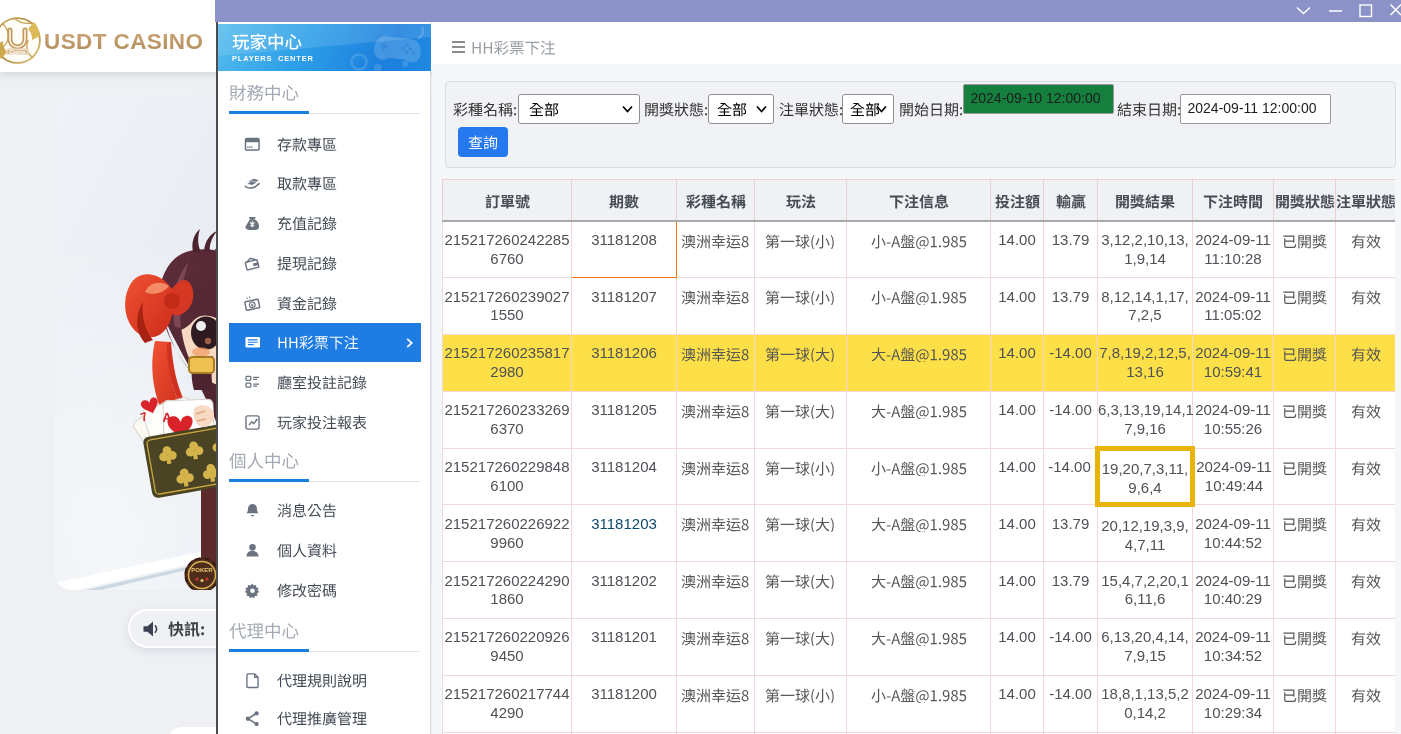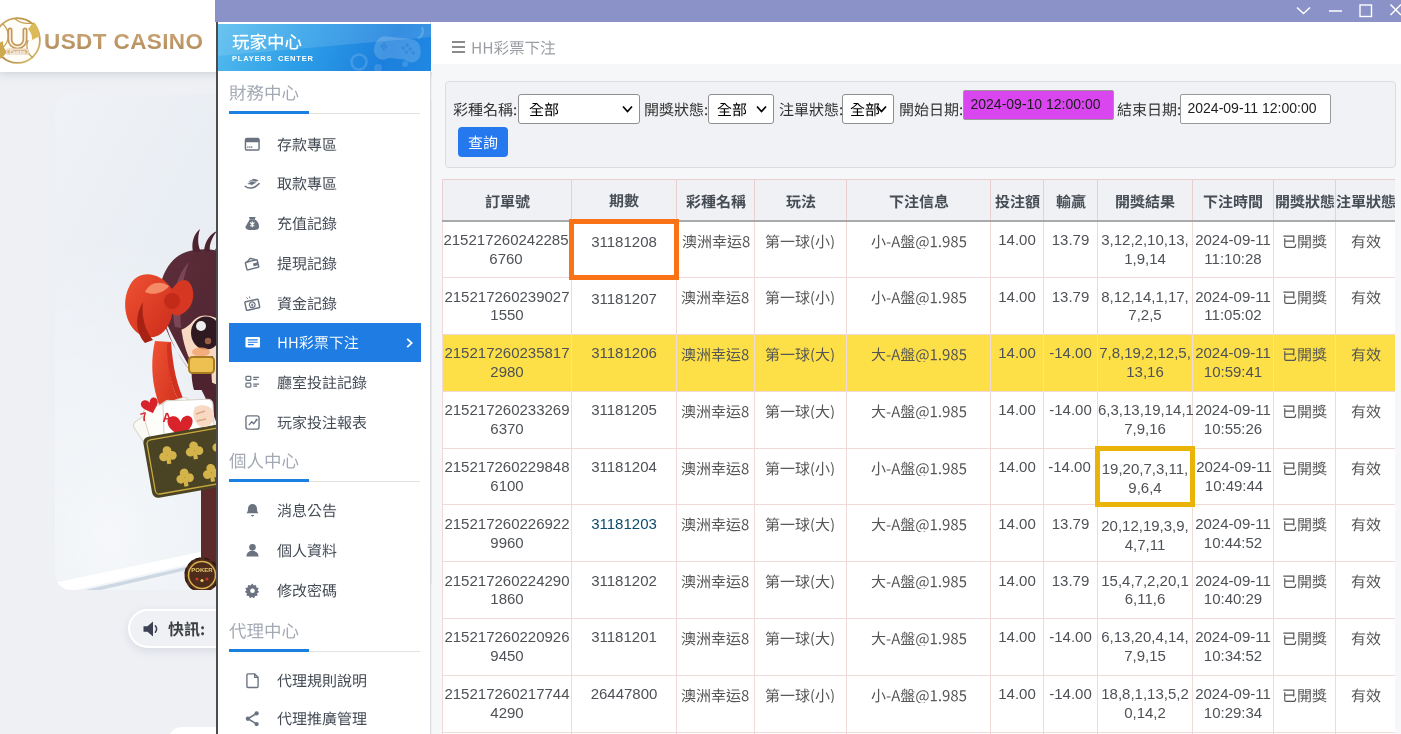--- a/index.html
+++ b/index.html
@@ -778,21 +778,21 @@
 <div class="a" style="left:842px;top:94px;width:51.5px;height:29.5px;background:#fff;border:1px solid #8f8f8f;border-radius:3px"></div>
 <svg class="z" style="left:850.0px;top:101.5px;width:30.0px;height:15px;color:#000;" viewBox="0 0 2000 1000">
     <use href="#qb"></use>
   </svg>
 <svg class="a" style="left:876px;top:105px" width="11" height="8" viewBox="0 0 11 8">
     <path d="M1 1.5 L5.5 6.5 L10 1.5" stroke="#000" stroke-width="1.7" fill="none"></path>
   </svg>
 <svg class="z" style="left:899.0px;top:101.5px;width:64.2px;height:15px;color:#333;" viewBox="0 0 4278 1000">
     <use href="#f4"></use>
   </svg>
-<div class="a" style="left:962.5px;top:90px;width:151.5px;height:29.5px;background:#d946ef;border:1px solid #999;border-radius:2px;font-size:14px;color:#1c1c1c;line-height:27.5px;padding-left:7px;white-space:nowrap;overflow:hidden">2024-09-10 12:00:00</div>
+<div class="a" style="left:962.5px;top:84px;width:151.5px;height:29.5px;background:#15803d;border:1px solid #999;border-radius:2px;font-size:14px;color:#1c1c1c;line-height:27.5px;padding-left:7px;white-space:nowrap;overflow:hidden">2024-09-10 12:00:00</div>
 <svg class="z" style="left:1117.0px;top:101.5px;width:64.2px;height:15px;color:#333;" viewBox="0 0 4278 1000">
     <use href="#f5"></use>
   </svg>
 <div class="a" style="left:1179.5px;top:94px;width:151.5px;height:29.5px;background:#fff;border:1px solid #999;border-radius:2px;font-size:14px;color:#1c1c1c;line-height:27.5px;padding-left:7px;white-space:nowrap;overflow:hidden">2024-09-11 12:00:00</div>
 <div class="a" style="left:458px;top:127px;width:49.5px;height:29.5px;background:#2678ee;border-radius:4px"></div>
 <svg class="z" style="left:467.5px;top:134.5px;width:30.0px;height:15px;color:#ffffff;" viewBox="0 0 2000 1000">
     <use href="#cx"></use>
   </svg>
 <div class="a" style="left:442px;top:178.5px;width:953px;height:560px;overflow:hidden">
     <table style="border-collapse:collapse;table-layout:fixed;width:954px;font-size:15px">
@@ -840,21 +840,21 @@
             </svg></td>
           <td style="border:1px solid #e9cfcf;border-bottom:2px solid #a9a9a9;text-align:center"><svg class="zi" style="width:60.0px;height:15px;color:#474d55;" viewBox="0 0 4000 1000">
               <use href="#h10"></use>
             </svg></td>
           <td style="border:1px solid #e9cfcf;border-bottom:2px solid #a9a9a9;text-align:center"><svg class="zi" style="width:60.0px;height:15px;color:#474d55;" viewBox="0 0 4000 1000">
               <use href="#h11"></use>
             </svg></td>
         </tr>
         <tr style="height:56.8px;background:#fff">
           <td style="border:1px solid #f0d9d9;text-align:center;color:#4e5156;line-height:18.8px;vertical-align:top;padding-top:9.3px">215217260242285<br>6760</td>
-          <td style="border:5px solid #f97316;text-align:center;color:#4e5156;line-height:18.8px;vertical-align:top;padding-top:9.3px">31181208</td>
+          <td style="border:1px solid #f97316;text-align:center;color:#4e5156;line-height:18.8px;vertical-align:top;padding-top:9.3px">31181208</td>
           <td style="border:1px solid #f0d9d9;text-align:center;color:#4e5156;line-height:18.8px;vertical-align:top;padding-top:9.3px"><svg class="zi" style="width:68.3px;height:15px;color:#555;" viewBox="0 0 4555 1000">
               <use href="#c1"></use>
             </svg></td>
           <td style="border:1px solid #f0d9d9;text-align:center;color:#4e5156;line-height:18.8px;vertical-align:top;padding-top:9.3px"><svg class="zi" style="width:70.1px;height:15px;color:#555;" viewBox="0 0 4676 1000">
               <use href="#c2"></use>
             </svg></td>
           <td style="border:1px solid #f0d9d9;text-align:center;color:#4e5156;line-height:18.8px;vertical-align:top;padding-top:9.3px"><svg class="zi" style="width:96.0px;height:15px;color:#555;" viewBox="0 0 6399 1000">
               <use href="#c4"></use>
             </svg></td>
           <td style="border:1px solid #f0d9d9;text-align:center;color:#4e5156;line-height:18.8px;vertical-align:top;padding-top:9.3px">14.00</td>
@@ -1024,21 +1024,21 @@
           <td style="border:1px solid #f0d9d9;text-align:center;color:#4e5156;line-height:18.8px;vertical-align:top;padding-top:9.3px">2024-09-11<br>10:34:52</td>
           <td style="border:1px solid #f0d9d9;text-align:center;color:#4e5156;line-height:18.8px;vertical-align:top;padding-top:9.3px"><svg class="zi" style="width:45.0px;height:15px;color:#555;" viewBox="0 0 3000 1000">
               <use href="#c6"></use>
             </svg></td>
           <td style="border:1px solid #f0d9d9;text-align:center;color:#4e5156;line-height:18.8px;vertical-align:top;padding-top:9.3px"><svg class="zi" style="width:30.0px;height:15px;color:#555;" viewBox="0 0 2000 1000">
               <use href="#c7"></use>
             </svg></td>
         </tr>
         <tr style="height:56.8px;background:#fff">
           <td style="border:1px solid #f0d9d9;text-align:center;color:#4e5156;line-height:18.8px;vertical-align:top;padding-top:9.3px">215217260217744<br>4290</td>
-          <td style="border:1px solid #f0d9d9;text-align:center;color:#4e5156;line-height:18.8px;vertical-align:top;padding-top:9.3px">26447800</td>
+          <td style="border:1px solid #f0d9d9;text-align:center;color:#4e5156;line-height:18.8px;vertical-align:top;padding-top:9.3px">31181200</td>
           <td style="border:1px solid #f0d9d9;text-align:center;color:#4e5156;line-height:18.8px;vertical-align:top;padding-top:9.3px"><svg class="zi" style="width:68.3px;height:15px;color:#555;" viewBox="0 0 4555 1000">
               <use href="#c1"></use>
             </svg></td>
           <td style="border:1px solid #f0d9d9;text-align:center;color:#4e5156;line-height:18.8px;vertical-align:top;padding-top:9.3px"><svg class="zi" style="width:70.1px;height:15px;color:#555;" viewBox="0 0 4676 1000">
               <use href="#c2"></use>
             </svg></td>
           <td style="border:1px solid #f0d9d9;text-align:center;color:#4e5156;line-height:18.8px;vertical-align:top;padding-top:9.3px"><svg class="zi" style="width:96.0px;height:15px;color:#555;" viewBox="0 0 6399 1000">
               <use href="#c4"></use>
             </svg></td>
           <td style="border:1px solid #f0d9d9;text-align:center;color:#4e5156;line-height:18.8px;vertical-align:top;padding-top:9.3px">14.00</td>

